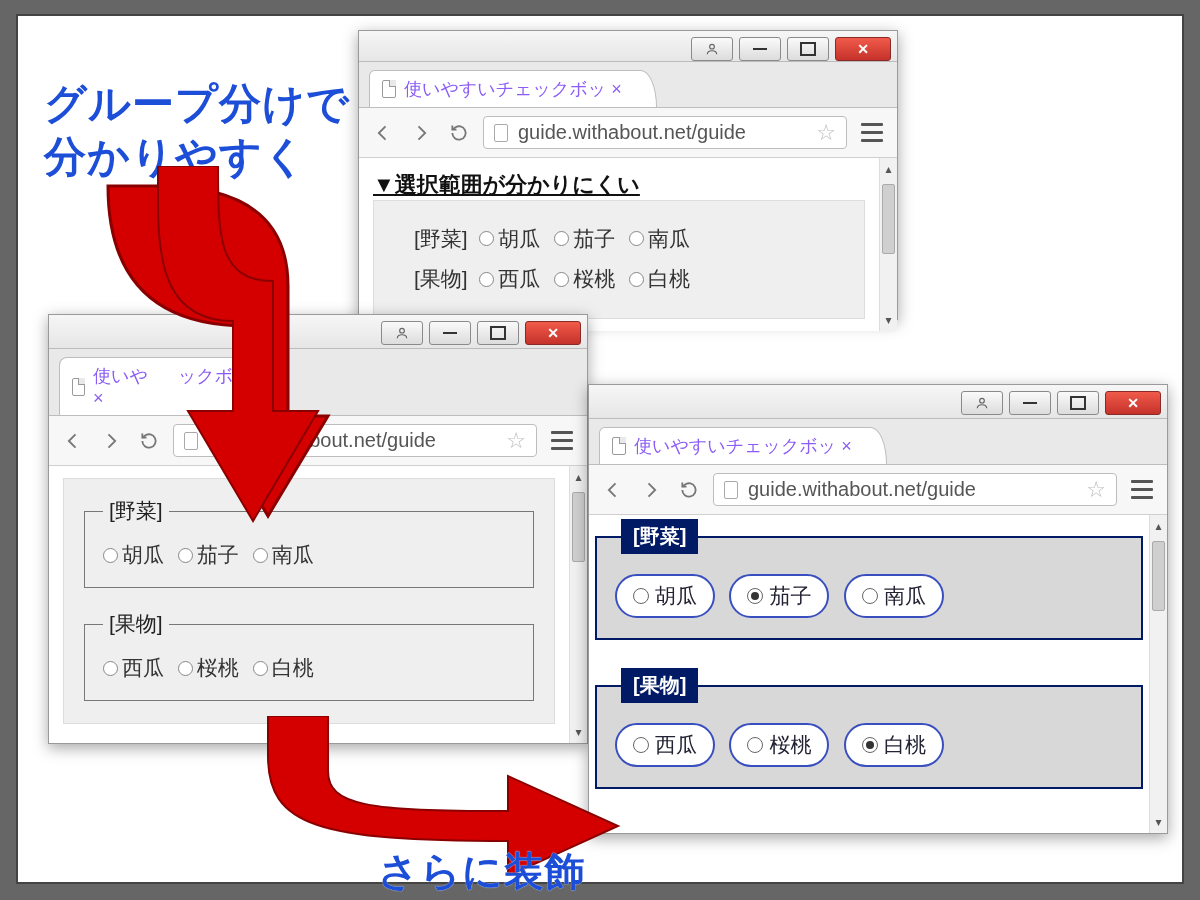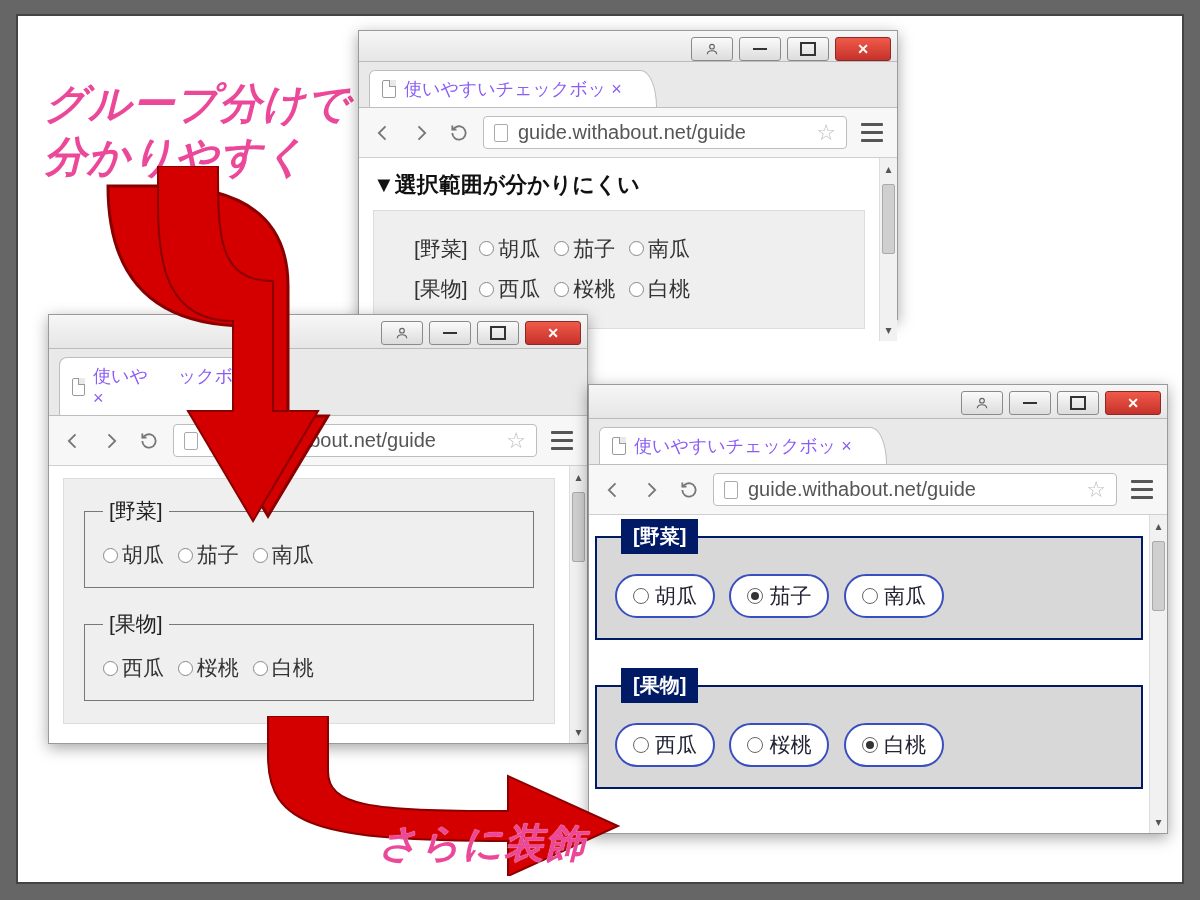--- a/index.html
+++ b/index.html
@@ -16,31 +16,30 @@
     position: absolute;
     left: 16px; top: 14px;
     width: 1168px; height: 870px;
     background: #fff;
     border: 2px solid #444;
   }
 
   
   .anno {
     position: absolute;
-    color: #ec4899;
+    color: #1d4ed8;
     font-weight: 700;
-    font-style: italic;
     font-size: 42px;
     line-height: 1.25;
     letter-spacing: 1px;
     text-shadow: 0 0 1px #fff;
     white-space: pre-line;
   }
   .anno1 { left: 26px; top: 62px; }
-  .anno2 { left: 360px; top: 802px; font-size: 40px; }
+  .anno2 { left: 360px; top: 830px; font-size: 40px; }
 
   
   .arrow { position: absolute; pointer-events: none; }
 
   
   .win {
     position: absolute;
     background: #fff;
     border: 1px solid #9a9a9a;
     box-shadow: 0 4px 14px rgba(0,0,0,.35);
@@ -139,21 +138,21 @@
 
   
   .viewport{flex:1;display:flex;background:#fff;position:relative;}
   .scroll{width:18px;background:#f1f1f1;border-left:1px solid #ddd;display:flex;flex-direction:column;align-items:center;}
   .scroll .arrw{font-size:12px;color:#555;padding:4px 0;}
   .scroll .track{flex:1;width:100%;position:relative;}
   .scroll .thumb{position:absolute;left:2px;right:2px;top:4px;height:70px;background:#cfcfcf;border:1px solid #aaa;border-radius:2px;}
   .page{flex:1;padding:12px 14px;overflow:hidden;}
 
   
-  .hdrA{font-size:22px;font-weight:700;color:#111;margin-bottom:10px;}
+  .hdrA{font-size:22px;font-weight:700;color:#111;text-decoration:underline;}
   .boxA{background:#efefef;border:1px solid #ddd;padding:18px 40px;font-size:21px;color:#333;line-height:1.9;}
   .radio{display:inline-flex;align-items:center;gap:4px;margin-right:8px;}
   .radio i{width:15px;height:15px;border:1.5px solid #888;border-radius:50%;background:#fff;display:inline-block;position:relative;}
 
   
   .boxB{background:#efefef;border:1px solid #ddd;padding:18px 20px;}
   .fsB{border:1.5px solid #777;margin:0 0 22px 0;padding:16px 18px 18px;}
   .fsB legend{padding:0 6px;font-size:21px;color:#222;}
   .fsB .row{font-size:21px;color:#333;}
 

